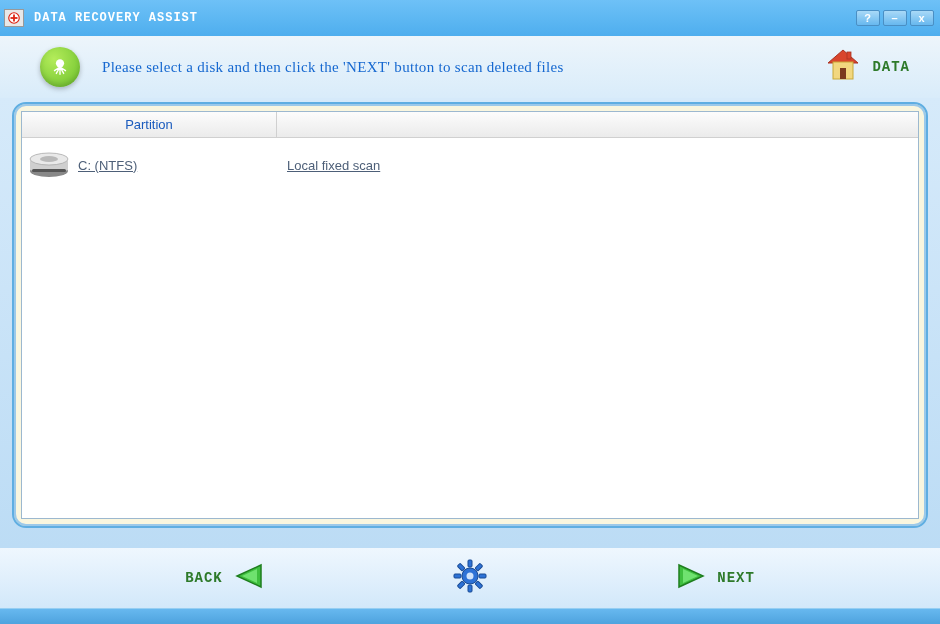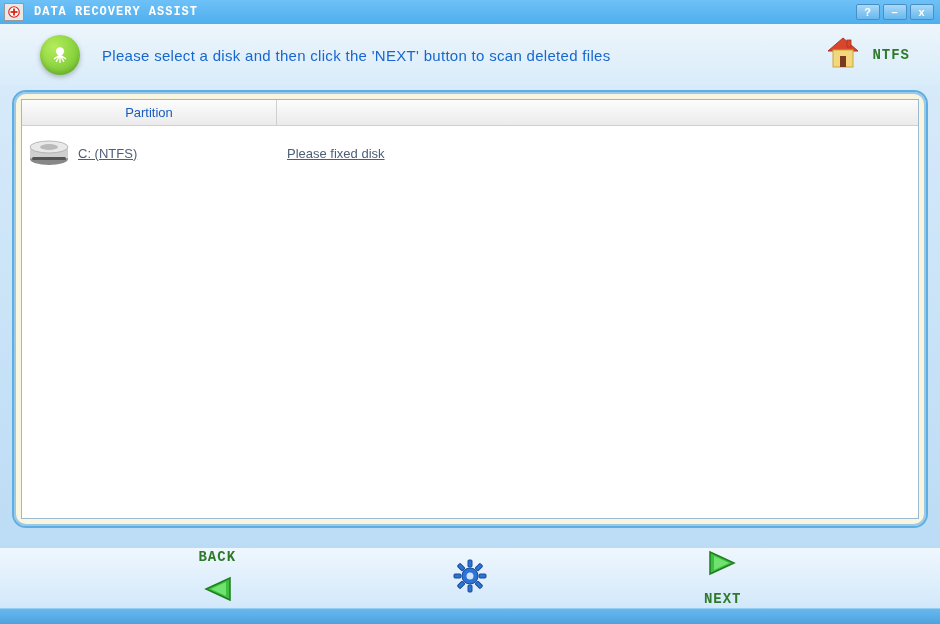--- a/index.html
+++ b/index.html
@@ -10,21 +10,21 @@
     background: linear-gradient(to bottom, #8bc5f0 0%, #a8d4f5 100%);
     overflow: hidden;
   }
   .window {
     width: 940px;
     height: 624px;
     display: flex;
     flex-direction: column;
   }
   .titlebar {
-    height: 24px;
+    height: 36px;
     background: linear-gradient(to bottom, #6ec1f7 0%, #4eaeee 100%);
     display: flex;
     align-items: center;
     padding: 0 4px;
     color: #fff;
     font-size: 12px;
     letter-spacing: 1px;
   }
   .titlebar-icon {
     width: 20px; height: 18px;
@@ -60,21 +60,21 @@
     border-radius: 50%;
     box-shadow: 0 2px 5px rgba(0,0,0,0.25), inset 0 -3px 5px rgba(0,0,0,0.15);
     margin-right: 22px;
     display: flex; align-items: center; justify-content: center;
   }
   .step-icon svg { width: 22px; height: 22px; }
   .instruction {
     flex: 1;
     color: #1668d0;
     font-size: 15px;
-    font-family: Liberation Sans, sans-serif;
+    font-family: Liberation Serif, serif;
     letter-spacing: 0.3px;
   }
   .about-area {
     display: flex; align-items: center; gap: 10px;
     cursor: pointer;
   }
   .about-label {
     color: #2e7a2a;
     font-family: "Courier New", monospace;
     font-weight: bold;
@@ -141,21 +141,20 @@
     height: 60px;
     background: linear-gradient(to bottom, #eff7fe 0%, #d2e8fa 100%);
     display: flex;
     align-items: center;
     justify-content: space-around;
     padding: 0 90px;
   }
   .nav-btn {
     display: flex; align-items: center; gap: 10px;
     cursor: pointer;
-    flex-direction: column;
   }
   .nav-label {
     color: #2e7a2a;
     font-family: "Courier New", monospace;
     font-weight: bold;
     font-size: 14px;
     letter-spacing: 1px;
   }
   .bottom-bar {
     height: 16px;
@@ -194,21 +193,21 @@
     <div class="instruction">Please select a disk and then click the 'NEXT' button to scan deleted files</div>
     <div class="about-area">
       <span>
         <svg width="38" height="34" viewBox="0 0 38 34">
           <polygon points="19,2 4,15 34,15" fill="#d9452d" stroke="#a32" stroke-width="1"></polygon>
           <rect x="9" y="14" width="20" height="17" fill="#f2d77f" stroke="#c8a838" stroke-width="1"></rect>
           <rect x="16" y="20" width="6" height="11" fill="#7b3a1e"></rect>
           <rect x="23" y="4" width="4" height="7" fill="#d9452d" stroke="#a32" stroke-width="0.8"></rect>
         </svg>
       </span>
-      <span class="about-label">NTFS</span>
+      <span class="about-label">DATA</span>
     </div>
   </div>
 
   <div class="main-panel-wrap">
     <div class="main-panel">
       <div class="inner-panel">
         <div class="table-header">
           <div class="th col-a">Partition</div>
           <div class="th col-d"></div>
         </div>
@@ -219,21 +218,21 @@
                 <svg viewBox="0 0 42 28">
                   <ellipse cx="21" cy="20" rx="19" ry="6" fill="#888"></ellipse>
                   <rect x="2" y="8" width="38" height="12" rx="3" fill="#cfcfcf"></rect>
                   <ellipse cx="21" cy="8" rx="19" ry="6" fill="#e9e9e9" stroke="#aaa" stroke-width="0.8"></ellipse>
                   <ellipse cx="21" cy="8" rx="9" ry="3" fill="#b9b9b9"></ellipse>
                   <rect x="4" y="18" width="34" height="3" rx="1.5" fill="#555"></rect>
                 </svg>
               </span>
               <span>C: (NTFS)</span>
             </div>
-            <div class="cell col-c">Please fixed disk</div>
+            <div class="cell col-c">Local fixed scan</div>
             <div class="cell col-d"></div>
           </div>
         </div>
       </div>
     </div>
   </div>
 
   <div class="footer-strip">
     <div class="nav-btn">
       <span class="nav-label">BACK</span>

